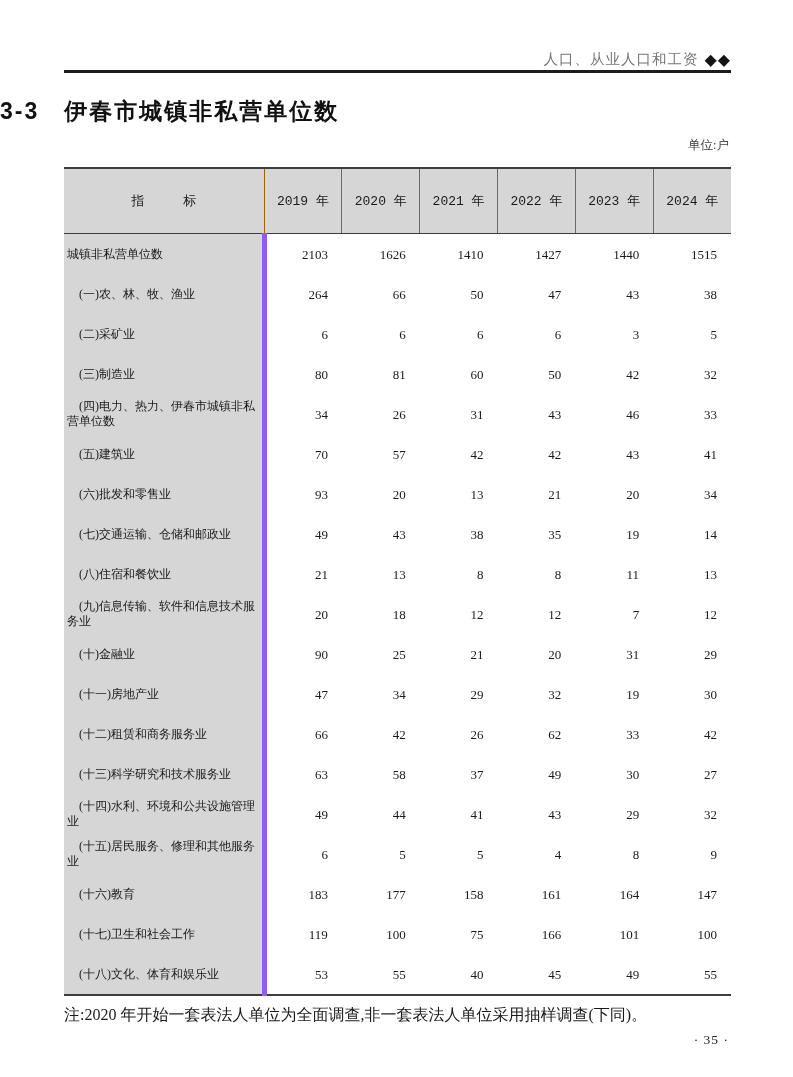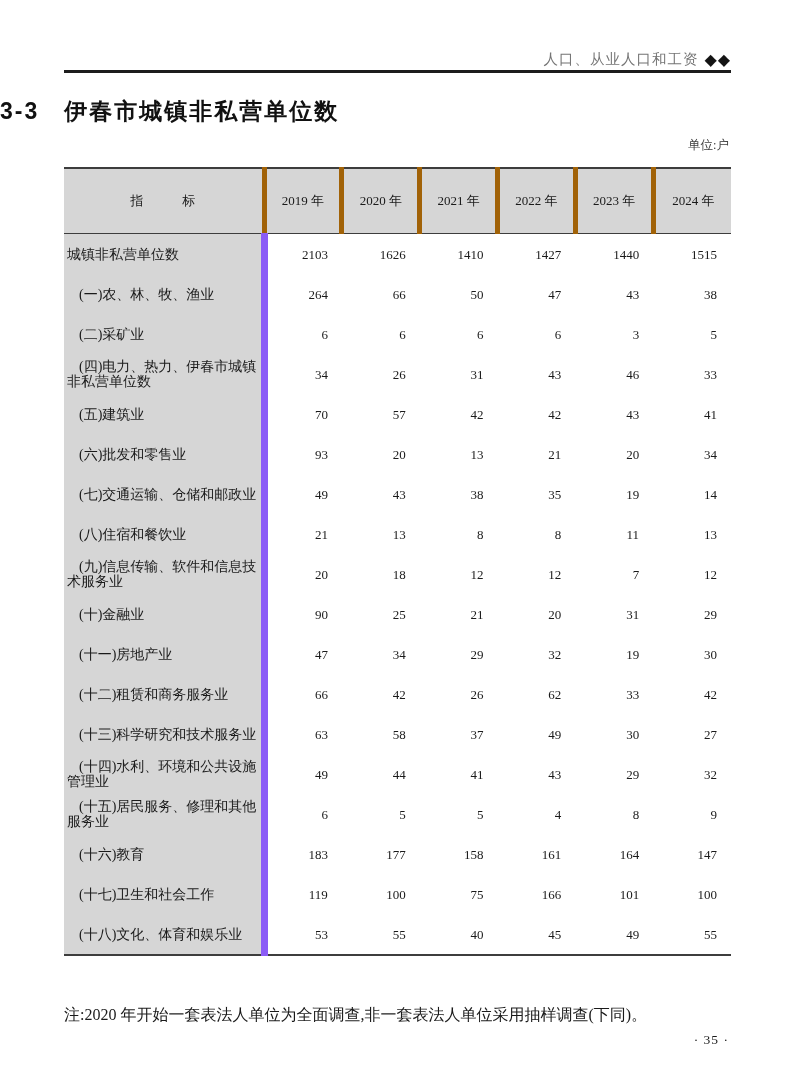--- a/index.html
+++ b/index.html
@@ -50,34 +50,34 @@
     height:64px;
     font-weight:normal;
     text-align:center;
     vertical-align:middle;
     border-top:2px solid #3d3d3d;
     border-bottom:1.5px solid #3d3d3d;
     padding:0;
     font-size:13px;
     margin-left:18px;
   }
-  .stat-table thead th + th{border-left:5px solid #a16207;}
+  .stat-table thead th + th{border-left:1px solid #a16207;font-family:Liberation Mono, monospace;}
   .stat-table tbody td{
     height:36px;
     vertical-align:middle;
     padding:2px 0;
     line-height:15px;
   }
   .stat-table tbody td.stub{
     background:#d6d6d6;
-    border-right:7px solid #8b5cf6;
+    border-right:5px solid #8b5cf6;
     text-align:left;
     padding-left:3px;
     padding-right:3px;
-    font-size:14px;
+    font-size:12px;
   }
   .stat-table tbody td.stub.indent{text-indent:12px;}
   .stat-table tbody td.num{
     text-align:right;
     padding-right:14px;
     font-size:13px;
   }
   .stat-table tbody tr:last-child td{border-bottom:2px solid #3d3d3d;}
   
   .note{
@@ -148,20 +148,29 @@
         <tr>
           <td class="stub indent">(二)采矿业</td>
           <td class="num">6</td>
           <td class="num">6</td>
           <td class="num">6</td>
           <td class="num">6</td>
           <td class="num">3</td>
           <td class="num">5</td>
         </tr>
         <tr>
+          <td class="stub indent">(三)制造业</td>
+          <td class="num">80</td>
+          <td class="num">81</td>
+          <td class="num">60</td>
+          <td class="num">50</td>
+          <td class="num">42</td>
+          <td class="num">32</td>
+        </tr>
+        <tr>
           <td class="stub indent">(四)电力、热力、伊春市城镇非私营单位数</td>
           <td class="num">34</td>
           <td class="num">26</td>
           <td class="num">31</td>
           <td class="num">43</td>
           <td class="num">46</td>
           <td class="num">33</td>
         </tr>
         <tr>
           <td class="stub indent">(五)建筑业</td>

